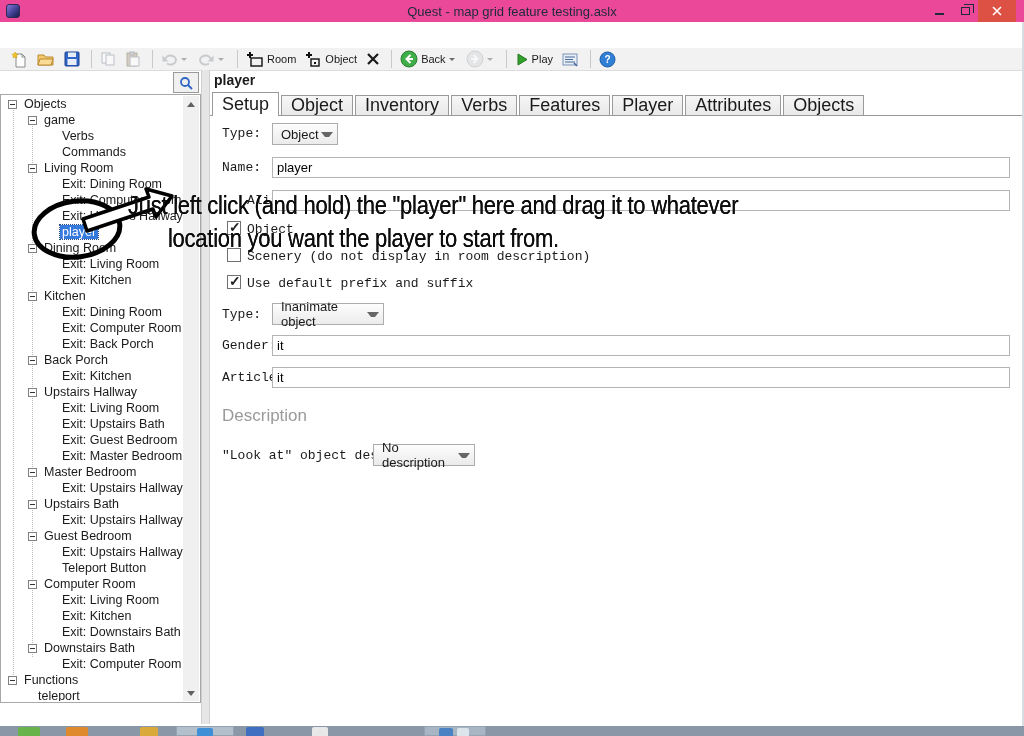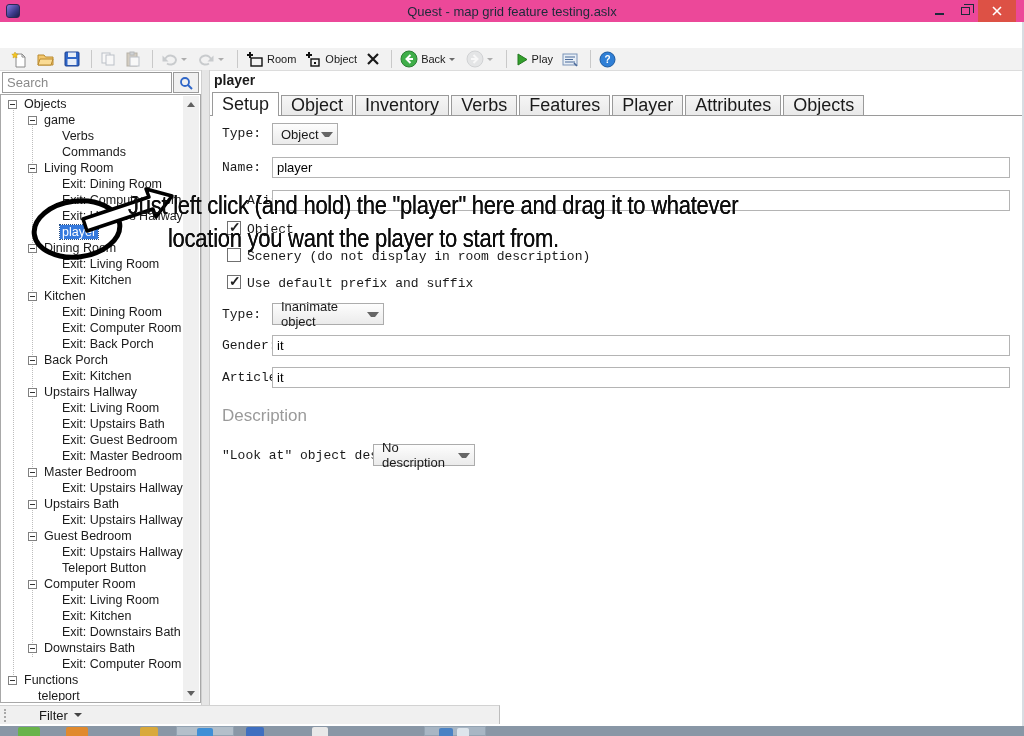--- a/index.html
+++ b/index.html
@@ -233,21 +233,20 @@
     </div>
     <span class="tb-sep"></span>
     <div class="tb-btn">
       <svg width="17" height="17" viewBox="0 0 17 17">
         <circle cx="8.5" cy="8.5" r="7.5" fill="#2f7fd6" stroke="#1c5aa0"></circle>
         <text x="8.5" y="12" text-anchor="middle" font-size="10" font-weight="bold" fill="#fff" font-family="Liberation Sans, sans-serif">?</text>
       </svg>
     </div>
   </div>
 
-  <input class="search-input" type="text" placeholder="Search" style="">
   <div class="search-btn">
     <svg width="14" height="14" viewBox="0 0 14 14">
       <circle cx="6" cy="6" r="4" fill="none" stroke="#2f66c8" stroke-width="1.8"></circle>
       <path d="M9 9 L13 13" stroke="#2f66c8" stroke-width="2"></path>
     </svg>
   </div>
 
   <div class="tree-panel">
     <div class="tree-guide" style="left:12px; top:8px; height:578px;"></div>
     <div class="tree-guide" style="left:31px; top:24px; height:538px;"></div>
@@ -463,25 +462,20 @@
   <div class="fld-label" style="left:222px; top:370px;">Article:</div>
   <input class="txt" style="left: 272px; top: 367px; width: 738px;" value="it">
 
   <div class="desc-header" style="left:222px; top:406px;">Description</div>
   <div class="fld-label" style="left:222px; top:448px;">"Look at" object description:</div>
   <div class="combo" style="left:373px; top:444px; width:102px;">
     <span>No description</span>
       <span class="chev"></span>
   </div>
 
-  <div class="filterbar">
-    <span class="grip"></span>
-    <span class="filter-label">Filter</span>
-    <span class="filter-caret"></span>
-  </div>
 
   <div class="right-edge"></div>
 
   <div class="taskbar">
     <div class="tb-blob" style="left:18px; width:22px; background:#69b34b;"></div>
     <div class="tb-blob" style="left:66px; width:22px; background:#e08a2e;"></div>
     <div class="tb-blob" style="left:140px; width:18px; background:#d9a93c;"></div>
     <div class="task-btn" style="left:176px; width:58px;">
       <div class="tb-blob" style="left:20px; width:16px; background:#3f8fd6;"></div>
     </div>

